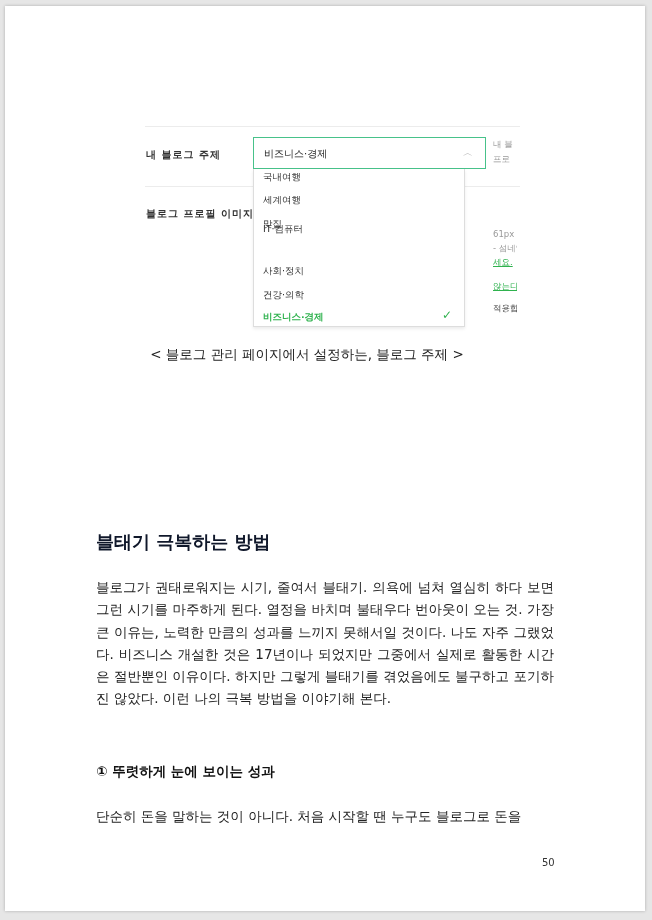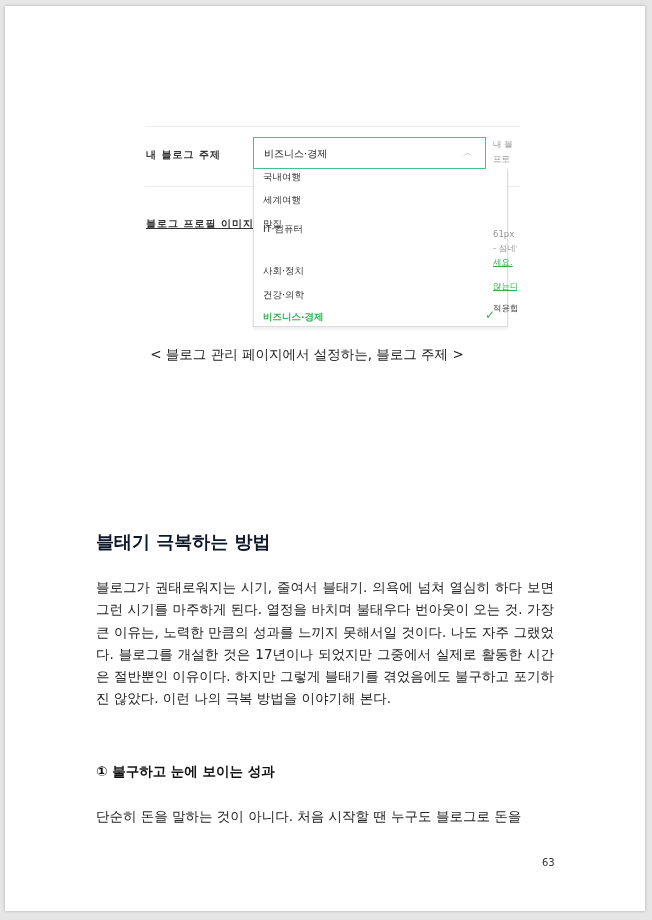--- a/index.html
+++ b/index.html
@@ -15,21 +15,21 @@
   .shot { position:absolute; left:0; top:0; width:100%; height:100%; }
   .shot .hr { position:absolute; height:1px; background:#ececec; }
   .lbl { position:absolute; font-size:10px; font-weight:bold; color:#333; letter-spacing:1px; }
   .select {
     position:absolute; left:248px; top:131px; width:233px; height:32px;
     border:1px solid #47c28a; box-sizing:border-box; background:#fff;
   }
   .select .val { position:absolute; left:10px; top:9px; font-size:10px; color:#222; }
   .select .chev { position:absolute; right:12px; top:8px; font-size:10px; color:#aaa; }
   .dropdown {
-    position:absolute; left:248px; top:163px; width:255px; height:158px;
+    position:absolute; left:248px; top:163px; width:212px; height:158px;
     border:1px solid #ddd; border-top:none; box-sizing:border-box; background:#fff;
     box-shadow:0 2px 3px rgba(0,0,0,0.08); overflow:hidden;
   }
   .opt { position:absolute; left:9px; font-size:9.5px; color:#333; }
   .opt.sel { color:#2fb24e; font-weight:bold; }
   .check { position:absolute; right:12px; font-size:12px; color:#2fb24e; }
   .side { position:absolute; left:488px; font-size:8.5px; color:#999; white-space:nowrap; overflow:hidden; width:24px; }
   .side.link { color:#2fb24e; text-decoration:underline; }
   .side.dark { color:#444; }
 
@@ -43,21 +43,21 @@
 </head>
 <body>
 
 <div class="page">
 
   <div class="shot">
     <div class="hr" style="left:140px; top:120px; width:375px;"></div>
     <div class="hr" style="left:140px; top:180px; width:375px;"></div>
 
     <div class="lbl" style="left:141px; top:142px;">내 블로그 주제</div>
-    <div class="lbl" style="left:141px; top:211px;text-decoration:underline;">블로그 프로필 이미지</div>
+    <div class="lbl" style="left:141px; top:201px;">블로그 프로필 이미지</div>
 
     <div class="select">
       <span class="val">비즈니스·경제</span>
       <span class="chev">︿</span>
     </div>
 
     <div class="dropdown">
       <div class="opt" style="top:2px;">국내여행</div>
       <div class="opt" style="top:25px;">세계여행</div>
       <div class="opt" style="top:49px;">맛집</div>
@@ -75,20 +75,20 @@
     <div class="side link" style="top:251px;">세요.</div>
     <div class="side link" style="top:275px;">않는다</div>
     <div class="side dark" style="top:297px;">적용합니</div>
   </div>
 
   <div class="caption">&lt; 블로그 관리 페이지에서 설정하는, 블로그 주제 &gt;</div>
 
 
   <div class="h2">블태기 극복하는 방법</div>
 
-  <div class="para" style="top:570px;">블로그가 권태로워지는 시기, 줄여서 블태기. 의욕에 넘쳐 열심히 하다 보면 그런 시기를 마주하게 된다. 열정을 바치며 불태우다 번아웃이 오는 것. 가장 큰 이유는, 노력한 만큼의 성과를 느끼지 못해서일 것이다. 나도 자주 그랬었다. 블로그를 개설한 것은 17년이나 되었지만 그중에서 실제로 활동한 시간은 절반뿐인 이유이다. 하지만 그렇게 블태기를 겪었음에도 불구하고 포기하진 않았다. 이런 나의 극복 방법을 이야기해 본다.</div>
+  <div class="para" style="top:570px;">블로그가 권태로워지는 시기, 줄여서 블태기. 의욕에 넘쳐 열심히 하다 보면 그런 시기를 마주하게 된다. 열정을 바치며 불태우다 번아웃이 오는 것. 가장 큰 이유는, 노력한 만큼의 성과를 느끼지 못해서일 것이다. 나도 자주 그랬었다. 비즈니스 개설한 것은 17년이나 되었지만 그중에서 실제로 활동한 시간은 절반뿐인 이유이다. 하지만 그렇게 블태기를 겪었음에도 불구하고 포기하진 않았다. 이런 나의 극복 방법을 이야기해 본다.</div>
 
-  <div class="h3">① 불구하고 눈에 보이는 성과</div>
+  <div class="h3">① 뚜렷하게 눈에 보이는 성과</div>
 
   <div class="para" style="top:799px;">단순히 돈을 말하는 것이 아니다. 처음 시작할 땐 누구도 블로그로 돈을</div>
 
-  <div class="pnum">63</div>
+  <div class="pnum">50</div>
 </div>
 
 </body></html>

